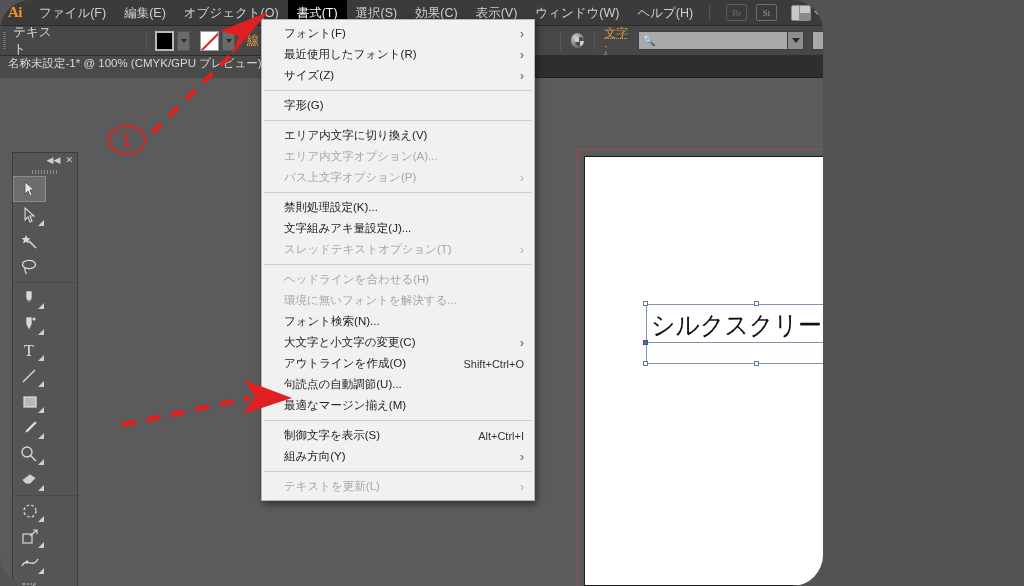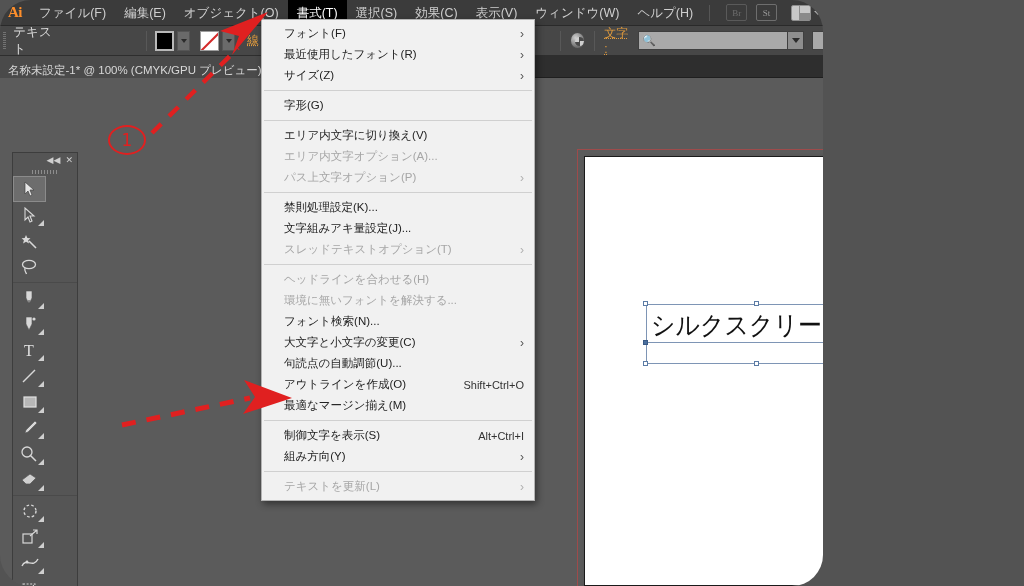--- a/index.html
+++ b/index.html
@@ -102,21 +102,21 @@
   }
   .srch-glyph{font-size:11px;color:#333;margin-right:2px;}
 
   
   .tabbar {
     position:absolute; top:56px; left:0; width:1024px; height:22px;
     background:#2e2e2e; border-bottom:1px solid #1f1f1f;
   }
   .doctab {
     position:absolute; left:0; top:0; height:22px; padding:0 8px 0 8px;
-    background:#4a4a4a; display:flex; align-items:flex-end; gap:10px;
+    background:#4a4a4a; display:flex; align-items:flex-start; gap:10px;
     border-right:1px solid #252525; font-size:11.5px; color:#d8d8d8; white-space:nowrap;
   }
   .doctab .x { color:#bbb; font-size:12px; }
 
   
   .workspace {
     position:absolute; top:78px; left:0; width:1024px; height:508px; background:#5b5b5b;
   }
   .bleed {
     position:absolute; left:577px; top:71px; width:460px; height:445px;
@@ -477,25 +477,25 @@
       <span>環境に無いフォントを解決する...</span>
     </div>
     <div class="dd-item">
       <span>フォント検索(N)...</span>
     </div>
     <div class="dd-item">
       <span>大文字と小文字の変更(C)</span>
       <span class="arrow">›</span>
     </div>
     <div class="dd-item">
-      <span>句読点の自動調節(U)...</span>
-    </div>
-    <div class="dd-item">
       <span>アウトラインを作成(O)</span>
       <span class="shortcut">Shift+Ctrl+O</span>
+    </div>
+    <div class="dd-item">
+      <span>句読点の自動調節(U)...</span>
     </div>
     <div class="dd-item">
       <span>最適なマージン揃え(M)</span>
     </div>
 
     <div class="dd-sep"></div>
 
     <div class="dd-item">
       <span>制御文字を表示(S)</span>
       <span class="shortcut">Alt+Ctrl+I</span>

